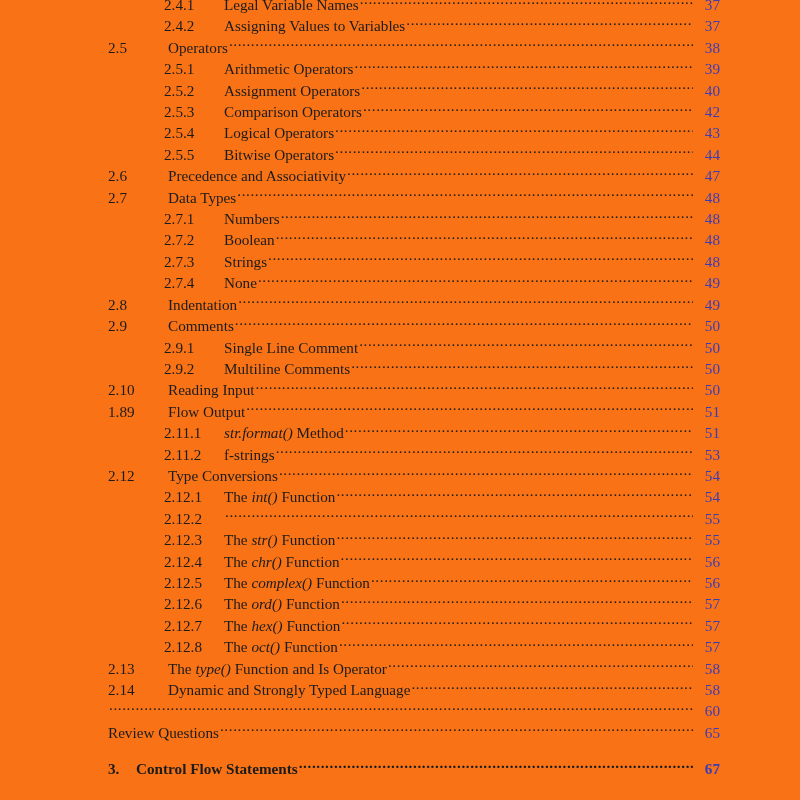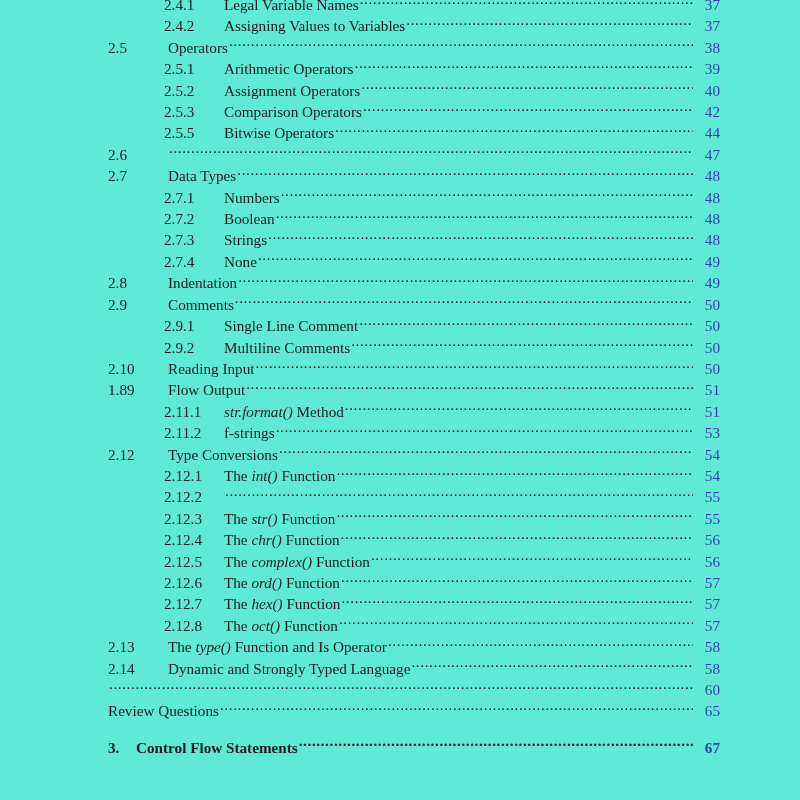--- a/index.html
+++ b/index.html
@@ -11,21 +11,21 @@
     width: 800px;
     height: 800px;
     overflow: hidden;
     font-family: "Liberation Serif", serif;
     color: #1b1b1b;
   }
   .page {
     position: relative;
     width: 800px;
     height: 800px;
-    background: #5eead4;
+    background: #f97316;
     padding: 8px;
     box-sizing: border-box;
   }
   .toc {
     position: absolute;
     left: 108px;
     top: -6px;
     width: 612px;
   }
   .row {
@@ -126,27 +126,34 @@
         <span class="dots"></span>
         <span class="pg">40</span>
       </div>
       <div class="row lvl3">
         <span class="num">2.5.3</span>
         <span class="title">Comparison Operators</span>
         <span class="dots"></span>
         <span class="pg">42</span>
       </div>
       <div class="row lvl3">
+        <span class="num">2.5.4</span>
+        <span class="title">Logical Operators</span>
+        <span class="dots"></span>
+        <span class="pg">43</span>
+      </div>
+      <div class="row lvl3">
         <span class="num">2.5.5</span>
         <span class="title">Bitwise Operators</span>
         <span class="dots"></span>
         <span class="pg">44</span>
       </div>
       <div class="row lvl2">
         <span class="num">2.6</span>
+        <span class="title">Precedence and Associativity</span>
         <span class="dots"></span>
         <span class="pg">47</span>
       </div>
       <div class="row lvl2">
         <span class="num">2.7</span>
         <span class="title">Data Types</span>
         <span class="dots"></span>
         <span class="pg">48</span>
       </div>
       <div class="row lvl3">

